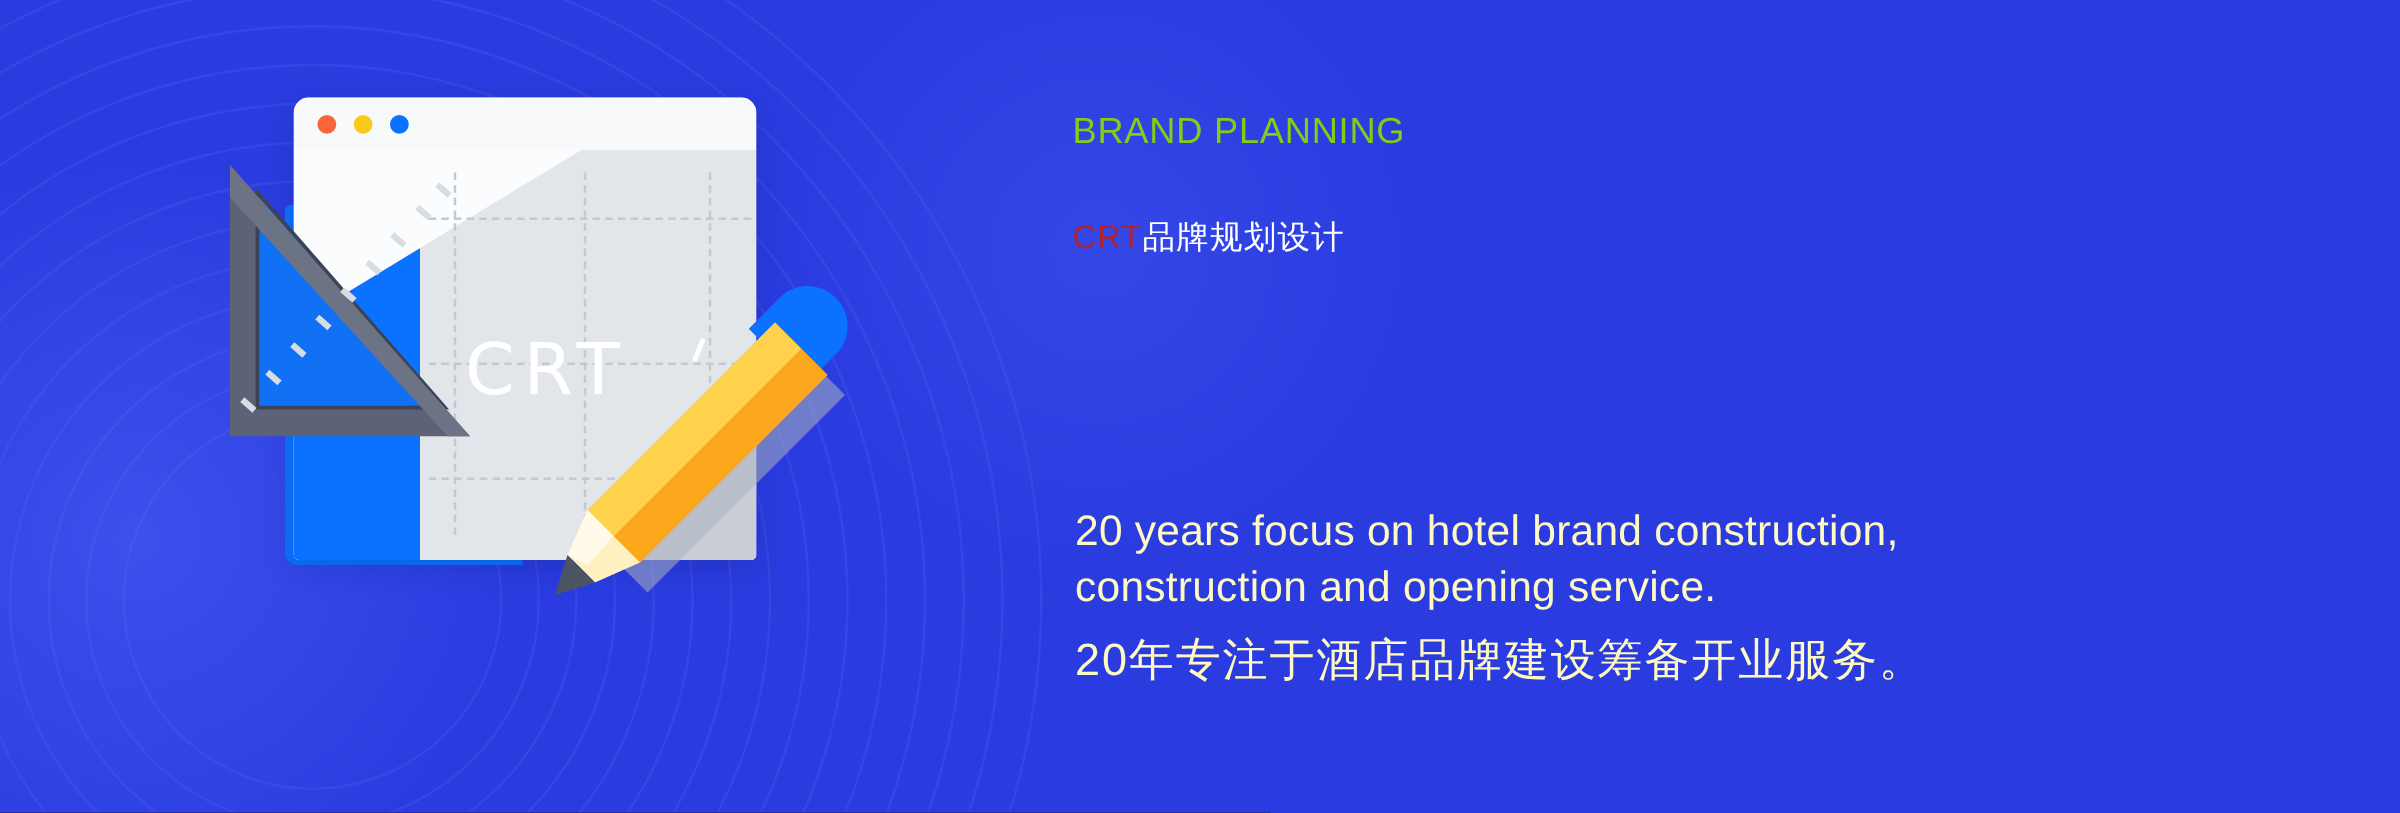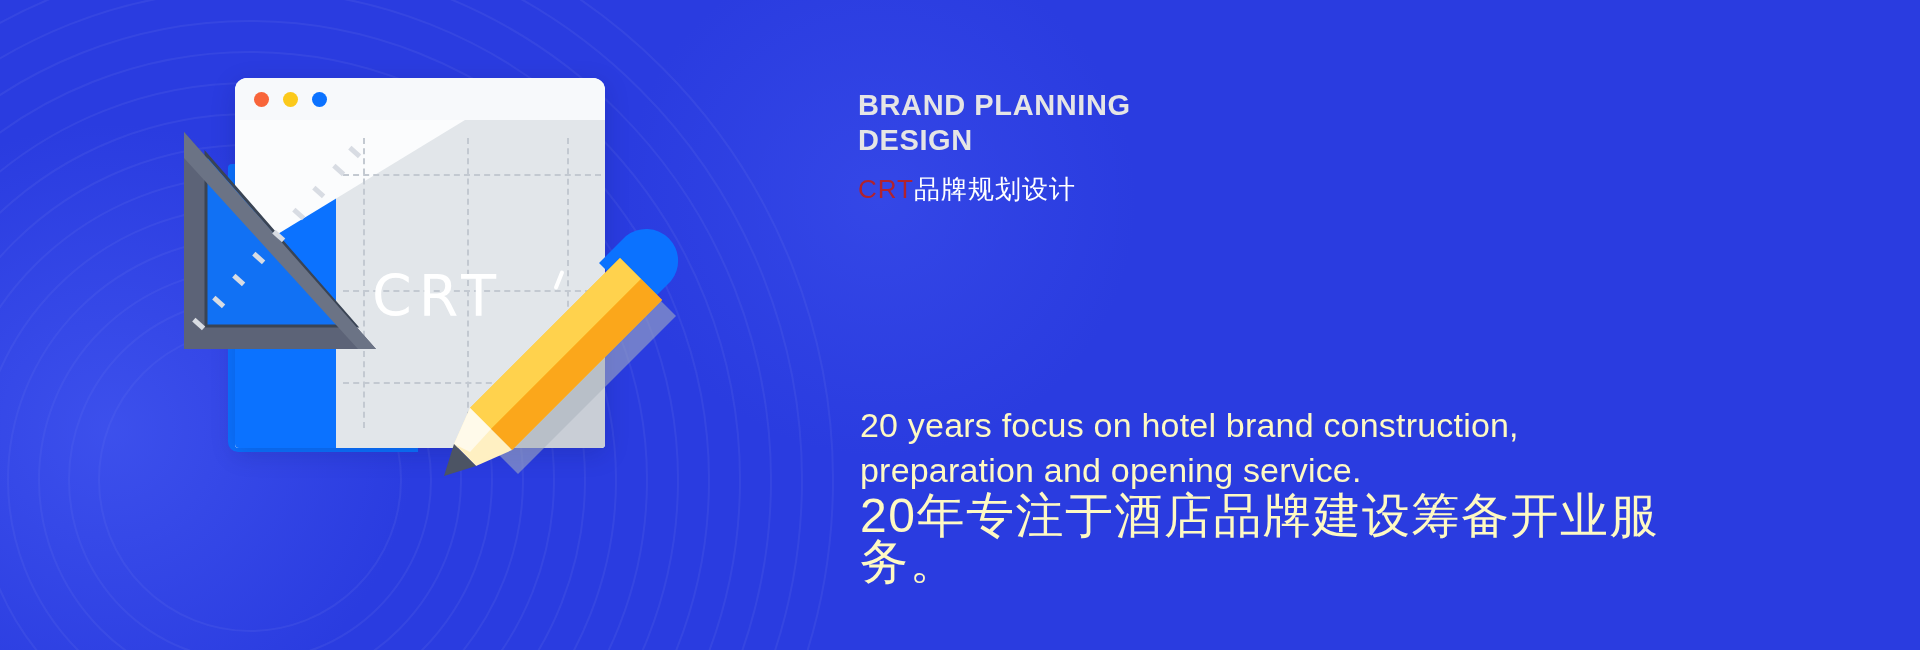--- a/index.html
+++ b/index.html
@@ -164,25 +164,25 @@
 
   
   .pencil { position: absolute; left: 250px; top: 150px; width: 260px; height: 255px; }
 
   
   .headline {
     position: absolute;
     left: 858px;
     top: 88px;
     width: 620px;
-    color: #e5e5e5;
+    color: #84cc16;
     font-size: 29px;
     line-height: 35px;
     letter-spacing: 0.6px;
-    font-weight: 700;
+    font-weight: 400;
   }
   .subhead {
     position: absolute;
     left: 858px;
     top: 172px;
     font-size: 26px;
     letter-spacing: 1px;
     color: #ffffff;
     white-space: nowrap;
   }
@@ -195,22 +195,22 @@
     width: 860px;
     color: #fef9c3;
   }
   .tagline .en {
     font-size: 34px;
     line-height: 45px;
     font-weight: 400;
     letter-spacing: 0.2px;
   }
   .tagline .cn {
-    margin-top: 0;
-    font-size: 48px;
+    margin-top: 12px;
+    font-size: 36px;
     line-height: 46px;
     letter-spacing: 1.5px;
     font-weight: 400;
   }
 </style>
 </head>
 <body>
 
 <div id="banner">
 
@@ -292,26 +292,25 @@
 
       <polygon points="40,180 82,222 46,238 24,216" fill="#fff0c2"></polygon>
       <polygon points="40,180 61,201 40,224 24,216" fill="#fffaea"></polygon>
 
       <polygon points="24,216 46,238 14,248" fill="#4c5464"></polygon>
     </svg>
   </div>
 
   <div class="headline">
     <div>BRAND PLANNING</div>
-    <div>DESIGN</div>
   </div>
 
   <div class="subhead">
     <span class="brand">CRT</span><span>品牌规划设计</span>
   </div>
 
   <div class="tagline">
     <div class="en">20 years focus on hotel brand construction,</div>
-    <div class="en">preparation and opening service.</div>
+    <div class="en">construction and opening service.</div>
     <div class="cn">20年专注于酒店品牌建设筹备开业服务。</div>
   </div>
 
 </div>
 
 </body></html>

